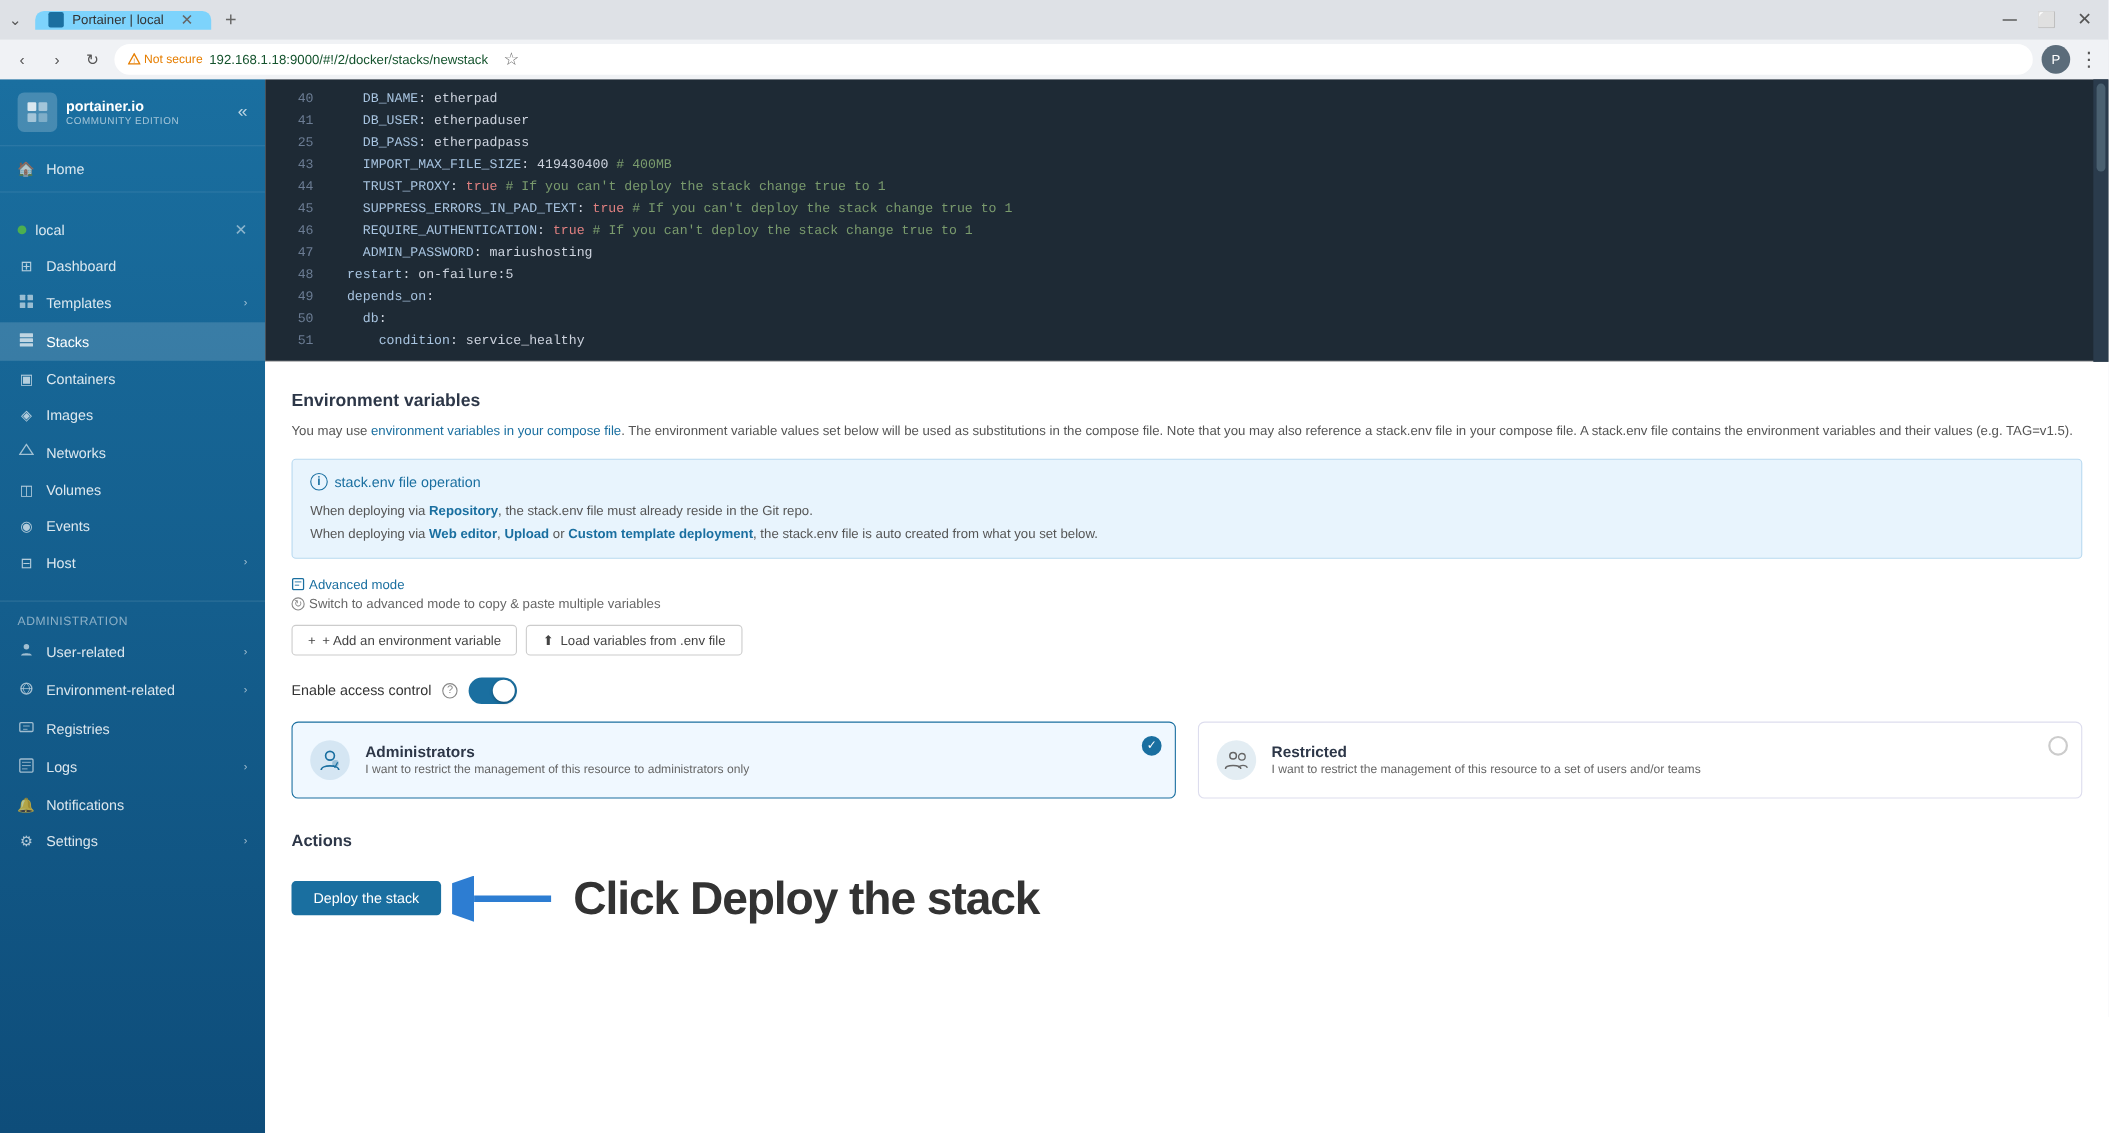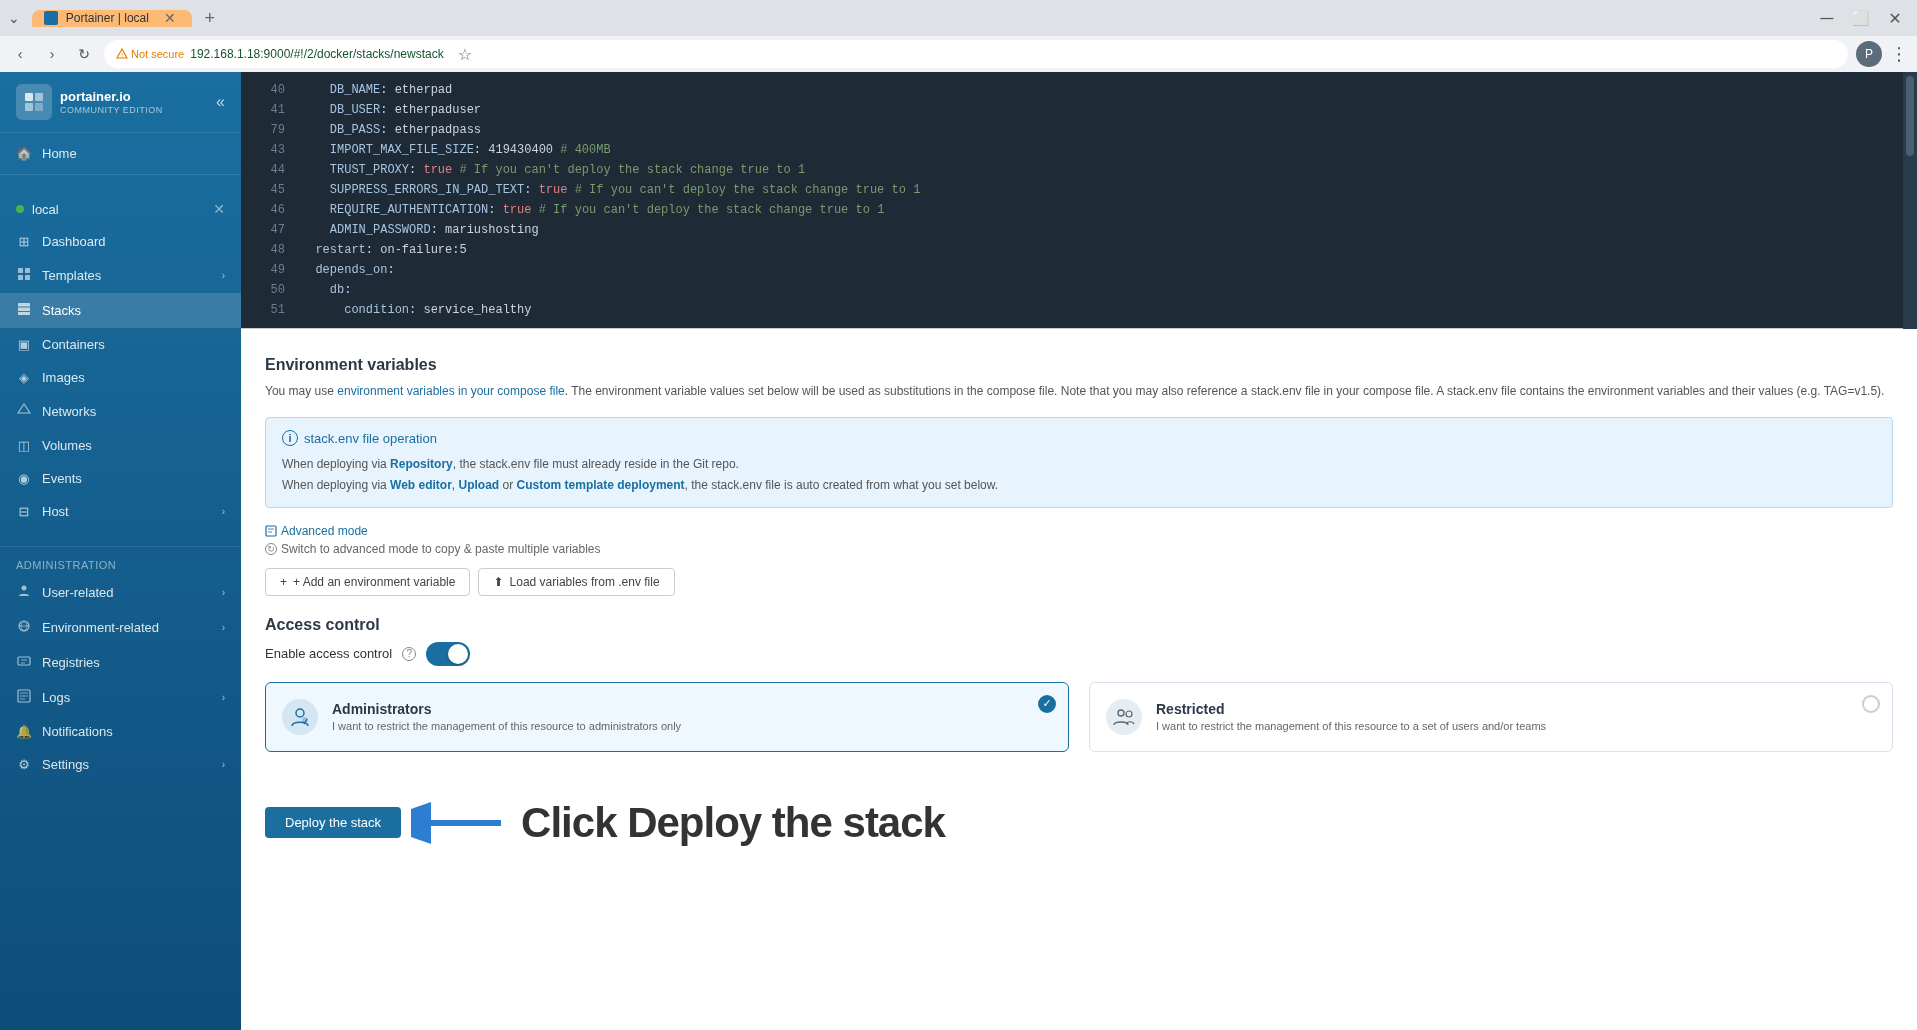--- a/index.html
+++ b/index.html
@@ -12,21 +12,21 @@
       flex-shrink: 0;
     }
     .browser-tabs {
       display: flex;
       align-items: center;
       height: 36px;
       padding: 0 8px;
       gap: 4px;
     }
     .browser-tab {
-      background: #fdba74;
+      background: #7dd3fc;
       border-radius: 8px 8px 0 0;
       padding: 6px 16px 6px 12px;
       font-size: 12px;
       display: flex;
       align-items: center;
       gap: 8px;
       height: 17px;
       min-width: 160px;
       position: relative;
     }
@@ -571,21 +571,21 @@
       <div class="code-area">
         <div class="code-line">
           <span class="line-num">40</span>
           <span>&nbsp;&nbsp;&nbsp;&nbsp;<span class="code-key">DB_NAME</span>: <span class="code-val">etherpad</span></span>
         </div>
         <div class="code-line">
           <span class="line-num">41</span>
           <span>&nbsp;&nbsp;&nbsp;&nbsp;<span class="code-key">DB_USER</span>: <span class="code-val">etherpaduser</span></span>
         </div>
         <div class="code-line">
-          <span class="line-num">79</span>
+          <span class="line-num">25</span>
           <span>&nbsp;&nbsp;&nbsp;&nbsp;<span class="code-key">DB_PASS</span>: <span class="code-val">etherpadpass</span></span>
         </div>
         <div class="code-line">
           <span class="line-num">43</span>
           <span>&nbsp;&nbsp;&nbsp;&nbsp;<span class="code-key">IMPORT_MAX_FILE_SIZE</span>: <span class="code-val">419430400</span> <span class="code-comment"># 400MB</span></span>
         </div>
         <div class="code-line">
           <span class="line-num">44</span>
           <span>&nbsp;&nbsp;&nbsp;&nbsp;<span class="code-key">TRUST_PROXY</span>: <span class="code-kw-true">true</span> <span class="code-comment"># If you can't deploy the stack change true to 1</span></span>
         </div>
@@ -662,21 +662,20 @@
           <span>+</span>
           <span>+ Add an environment variable</span>
         </button>
         <button class="btn-outline">
           <span>⬆</span>
           <span>Load variables from .env file</span>
         </button>
       </div>
 
       <div class="access-control-section">
-        <div class="section-title">Access control</div>
         <div class="access-toggle-row">
           <span class="toggle-label">Enable access control</span>
           <span style="width:14px;height:14px;border-radius:50%;border:1.5px solid #888;display:inline-flex;align-items:center;justify-content:center;font-size:10px;color:#888;">?</span>
           <div class="toggle-switch"></div>
         </div>
 
         <div class="access-cards">
 
           <div class="access-card selected">
             <div class="access-card-radio checked"></div>
@@ -706,20 +705,21 @@
             </div>
             <div>
               <div class="access-card-title">Restricted</div>
               <div class="access-card-desc">I want to restrict the management of this resource to a set of users and/or teams</div>
             </div>
           </div>
         </div>
       </div>
 
       <div class="actions-section">
+        <div class="actions-title">Actions</div>
         <div class="annotation-arrow">
           <button class="btn-primary">Deploy the stack</button>
 
           <svg width="100" height="60" viewBox="0 0 100 60">
             <defs>
               <marker id="arrowhead" markerWidth="10" markerHeight="7" refX="0" refY="3.5" orient="auto">
                 <polygon points="0 0, 10 3.5, 0 7" fill="#2d7dd2"></polygon>
               </marker>
             </defs>
             <path d="M90 30 L20 30" stroke="#2d7dd2" stroke-width="6" marker-end="url(#arrowhead)" fill="none"></path>

